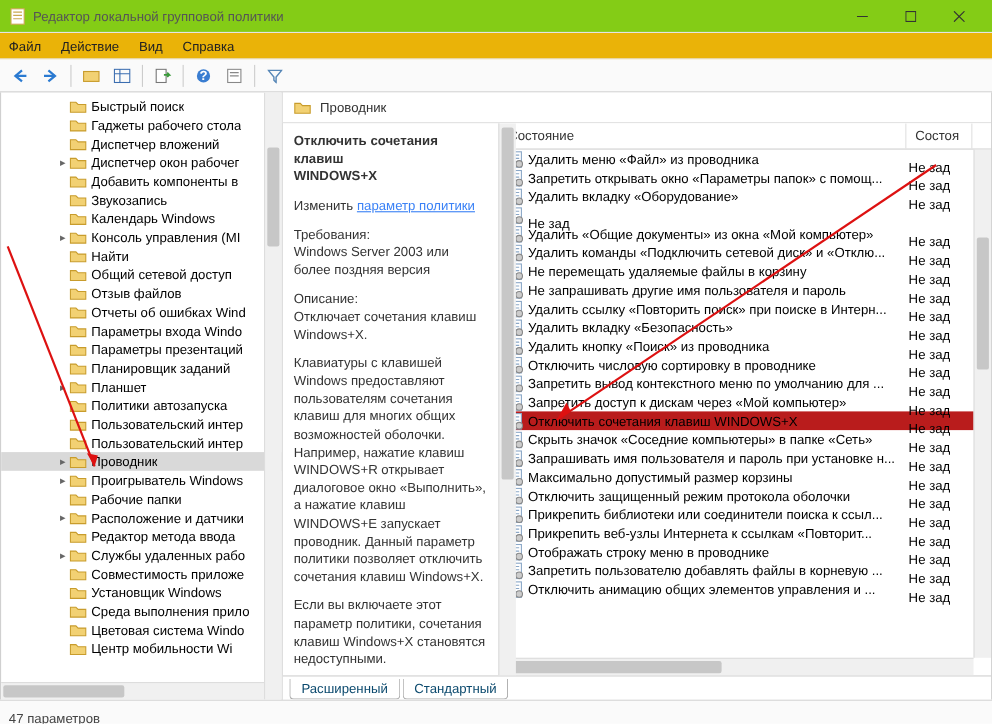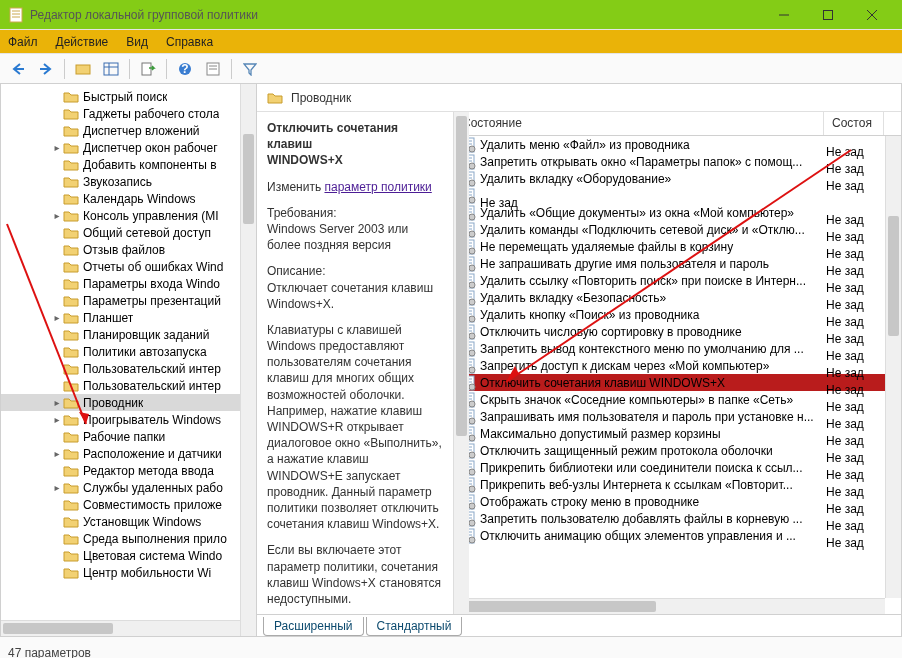--- a/index.html
+++ b/index.html
@@ -21,21 +21,21 @@
 .treerow.sel { background: #d9d9d9; }
 .treerow .expander { width: 12px; text-align: center; color: #666; font-size: 10px; margin-left: -14px; }
 .treerow .fld { width: 16px; height: 14px; margin-right: 4px; }
 .treerow span.lbl { overflow: hidden; text-overflow: clip; color: #000; }
 .rightpane { flex: 1; display: flex; flex-direction: column; overflow: hidden; position: relative; }
 .rp-header { display: flex; align-items: center; height: 28px; padding: 0 10px; gap: 8px; background: #fff; border-bottom: 1px solid #e0e0e0; }
 .rp-header .fld { width: 16px; height: 14px; }
 .rp-body { flex: 1; display: flex; overflow: hidden; position: relative; }
 .desc { width: 196px; padding: 8px 10px; color: #333; overflow: hidden; }
 .desc b { font-weight: 600; }
-.desc a { color: #4c1d95; }
+.desc a { color: #3b82f6; }
 .desc p { margin-bottom: 10px; line-height: 1.35; }
 .listwrap { flex: 1; display: flex; flex-direction: column; border-left: 1px solid #e0e0e0; position: relative; overflow: hidden; }
 .cols { display: flex; height: 24px; border-bottom: 1px solid #d0d0d0; background: #fff; }
 .colh { padding: 4px 8px; border-right: 1px solid #e0e0e0; color: #333; flex-shrink: 0; }
 .colh.c1 { width: 370px; }
 .colh.c2 { width: 60px; }
 .rows { overflow: hidden; flex: 1; }
 .row { display: flex; align-items: center; height: 17px; white-space: nowrap; cursor: default; }
 .row.sel { background: #b91c1c; }
 .row .ricon { width: 16px; height: 16px; margin: 0 4px 0 6px; flex-shrink: 0; }
@@ -223,20 +223,29 @@
           </span>
           <span class="lbl">Консоль управления (MI</span>
         </div>
         <div class="treerow">
           <span class="expander"></span>
           <span class="fld">
             <svg width="16" height="14">
               <path d="M1 3 L6 3 L8 5 L15 5 L15 12 L1 12 Z" fill="#f2d173" stroke="#c89c2c"></path>
             </svg>
           </span>
+          <span class="lbl">Найти</span>
+        </div>
+        <div class="treerow">
+          <span class="expander"></span>
+          <span class="fld">
+            <svg width="16" height="14">
+              <path d="M1 3 L6 3 L8 5 L15 5 L15 12 L1 12 Z" fill="#f2d173" stroke="#c89c2c"></path>
+            </svg>
+          </span>
           <span class="lbl">Общий сетевой доступ</span>
         </div>
         <div class="treerow">
           <span class="expander"></span>
           <span class="fld">
             <svg width="16" height="14">
               <path d="M1 3 L6 3 L8 5 L15 5 L15 12 L1 12 Z" fill="#f2d173" stroke="#c89c2c"></path>
             </svg>
           </span>
           <span class="lbl">Отзыв файлов</span>
@@ -262,36 +271,36 @@
         <div class="treerow">
           <span class="expander"></span>
           <span class="fld">
             <svg width="16" height="14">
               <path d="M1 3 L6 3 L8 5 L15 5 L15 12 L1 12 Z" fill="#f2d173" stroke="#c89c2c"></path>
             </svg>
           </span>
           <span class="lbl">Параметры презентаций</span>
         </div>
         <div class="treerow">
+          <span class="expander"></span>
+          <span class="fld">
+            <svg width="16" height="14">
+              <path d="M1 3 L6 3 L8 5 L15 5 L15 12 L1 12 Z" fill="#f2d173" stroke="#c89c2c"></path>
+            </svg>
+          </span>
+          <span class="lbl">Планировщик заданий</span>
+        </div>
+        <div class="treerow">
           <span class="expander">▸</span>
           <span class="fld">
             <svg width="16" height="14">
               <path d="M1 3 L6 3 L8 5 L15 5 L15 12 L1 12 Z" fill="#f2d173" stroke="#c89c2c"></path>
             </svg>
           </span>
           <span class="lbl">Планшет</span>
-        </div>
-        <div class="treerow">
-          <span class="expander"></span>
-          <span class="fld">
-            <svg width="16" height="14">
-              <path d="M1 3 L6 3 L8 5 L15 5 L15 12 L1 12 Z" fill="#f2d173" stroke="#c89c2c"></path>
-            </svg>
-          </span>
-          <span class="lbl">Планировщик заданий</span>
         </div>
         <div class="treerow">
           <span class="expander"></span>
           <span class="fld">
             <svg width="16" height="14">
               <path d="M1 3 L6 3 L8 5 L15 5 L15 12 L1 12 Z" fill="#f2d173" stroke="#c89c2c"></path>
             </svg>
           </span>
           <span class="lbl">Политики автозапуска</span>
         </div>

